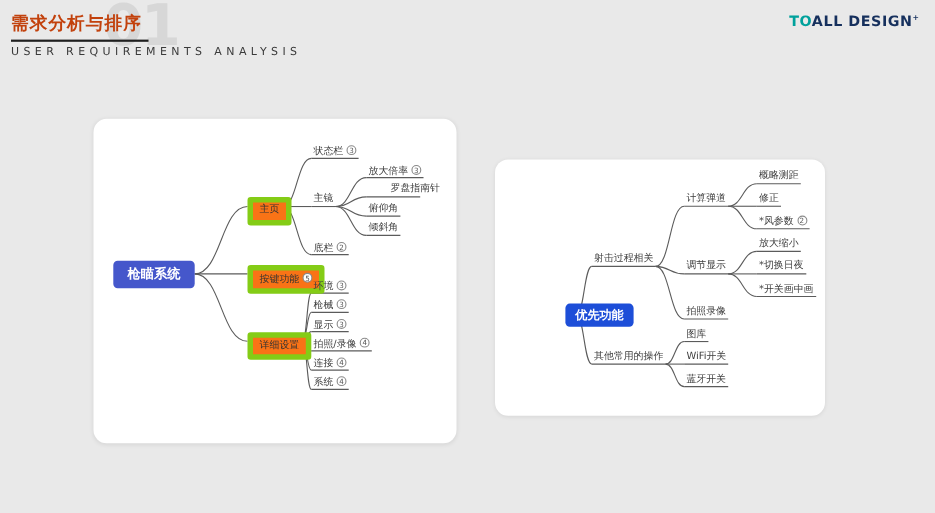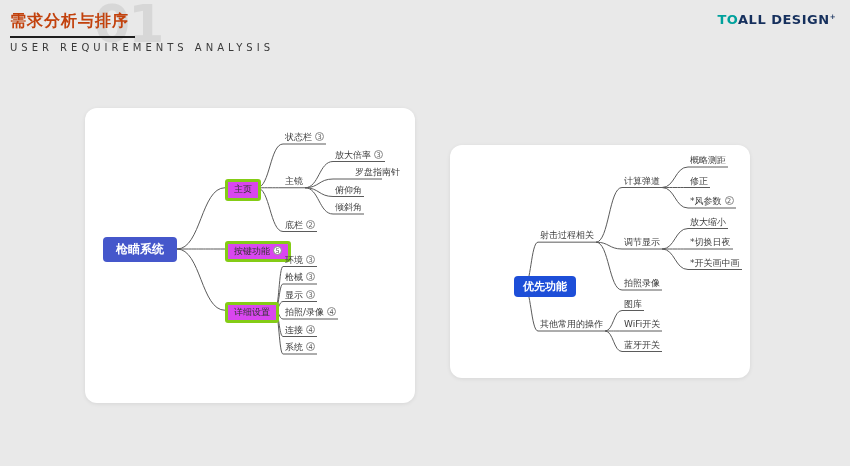--- a/index.html
+++ b/index.html
@@ -31,21 +31,21 @@
   .panel{position:absolute;background:#fff;border-radius:12px;box-shadow:0 1px 4px rgba(0,0,0,.08);}
   #map-left{left:85px;top:108px;width:330px;height:295px;}
   #map-right{left:450px;top:145px;width:300px;height:233px;}
   .panel svg{position:absolute;left:0;top:0;overflow:visible;z-index:0;}
   .panel svg path{fill:none;stroke:var(--connector);stroke-width:1;}
 
   
   .node{position:absolute;white-space:nowrap;z-index:1;line-height:1.25;}
   .node.root{color:#fff;font-weight:bold;font-size:12px;padding:5px 13px;border-radius:4px;}
   #map-right .node.root{font-size:11px;padding:4px 9px;}
-  .node.box{font-size:9px;color:#333;background:#d946ef;border:3px solid #84cc16;border-radius:3px;padding:2px 6px;}
+  .node.box{font-size:9px;color:#333;background:#f97316;border:5px solid #84cc16;border-radius:3px;padding:2px 6px;}
   .node.plain{font-size:9px;color:#3d3d3d;padding:0 2px 2px 2px;}
   .badge{display:inline-block;min-width:9px;height:9px;line-height:9px;font-size:6.5px;
     text-align:center;border:1px solid #8a8a8a;border-radius:50%;margin-left:3px;
     background:#fff;color:#555;vertical-align:1px;font-weight:normal;}
 </style>
 </head>
 <body>
 
 <div class="slide">
 

